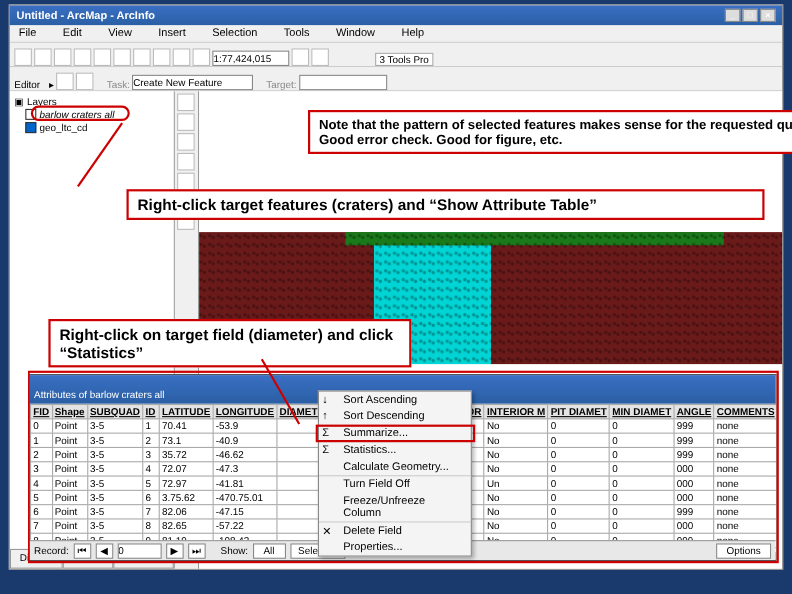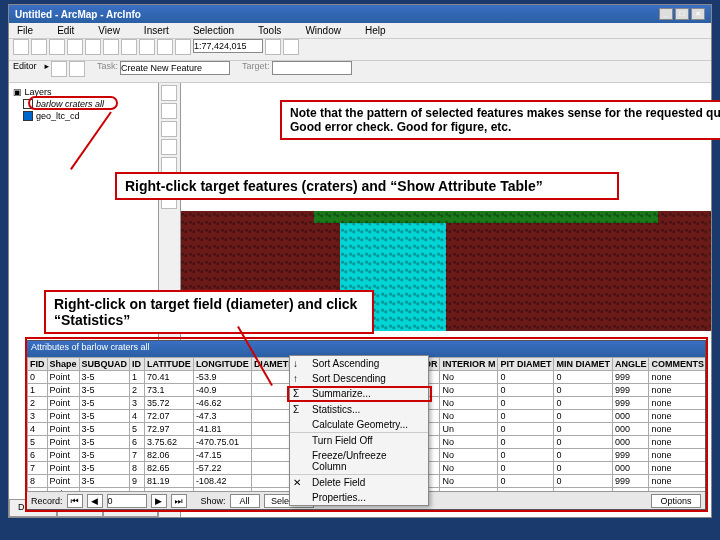--- a/index.html
+++ b/index.html
@@ -1,45 +1,45 @@
 <!DOCTYPE html>
 <html><head>
 <meta charset="utf-8">
 <style>
 * { box-sizing: border-box; margin: 0; padding: 0; font-family: "Segoe UI", Tahoma, sans-serif; }
 body { width: 720px; height: 540px; background: #1a3a6e; overflow: hidden; position: relative; }
 .app-window { position: absolute; top: 4px; left: 8px; right: 8px; bottom: 22px; background: #e8e9ed; border: 1px solid #888; }
 .titlebar { height: 18px; background: linear-gradient(#3a6fc4,#2a5fa4); color: #fff; font-size: 10px; padding: 2px 6px; display:flex; align-items:center; justify-content:space-between;font-weight:bold;}
 .menubar { height: 16px; background: #f0f0f0; display: flex; gap: 24px; padding: 0 8px; font-size: 10px; align-items: center; border-bottom:1px solid #ccc;}
 .menubar span { cursor:default; }
-.toolbar { height: 22px; background: #f0f0f0; border-bottom: 1px solid #ccc; display: flex; align-items: flex-start; gap: 2px; padding: 0 4px; font-size:9px;}
+.toolbar { height: 22px; background: #f0f0f0; border-bottom: 1px solid #ccc; display: flex; align-items: flex-end; gap: 2px; padding: 0 4px; font-size:9px;}
 .tbtn { width: 16px; height: 16px; border: 1px solid #bbb; background: #fff; display:inline-block; }
 .tinput { width:70px; height:14px; border:1px solid #888; font-size:9px; background:#fff;}
 .body-area { position:absolute; top:78px; left:0; right:0; bottom:0; display:flex; }
 .toc { width:150px; background:#fff; border-right:1px solid #999; font-size:9px; padding:4px;}
 .toc-item { display:flex; align-items:center; gap:3px; margin-bottom:2px;}
 .chk { width:10px; height:10px; border:1px solid #333; background:#fff; display:inline-block;}
 .vtoolbar { width:22px; background:#f0f0f0; border-right:1px solid #999; display:flex; flex-direction:column; gap:2px; padding:2px;}
 .map-area { flex:1; background:#fff; position:relative; }
 .map-img { position:absolute; left:0; right:0; top:128px; height:120px; background: linear-gradient(90deg,#6b1a1a 0%, #6b1a1a 30%, #00d4d4 30%, #00d4d4 50%, #6b1a1a 50%, #6b1a1a 100%); }
 .map-img::before { content:""; position:absolute; top:0; left:25%; right:10%; height:12px; background:#1a7a1a; }
 .map-img::after { content:""; position:absolute; inset:0; background: radial-gradient(circle at 20% 40%, rgba(0,0,0,.3) 1px, transparent 2px), radial-gradient(circle at 60% 60%, rgba(0,0,0,.3) 1px, transparent 2px); background-size:8px 8px; }
 .annot { position:absolute; background:#fff; border:2px solid #c00; font-size:12px; font-weight:bold; padding:4px 8px; z-index:20; }
 .annot1 { top:100px; left:280px; width:480px; }
-.annot2 { top:172px; left:115px; width:504px; font-size:14px;}
+.annot2 { top:172px; left:115px; width:580px; font-size:14px;}
 .annot3 { top:290px; left:44px; width:330px; font-size:14px;}
 .red-circle { position:absolute; top:96px; left:28px; width:90px; height:14px; border:2px solid #c00; border-radius:8px; z-index:15;}
 .red-line { position:absolute; width:2px; background:#c00; transform-origin:top; z-index:14;}
 .line1 { top:112px; left:110px; height:70px; transform:rotate(35deg);}
 
 .attr-table { position:absolute; left:26px; right:14px; top:340px; bottom:30px; background:#fff; border:1px solid #555; z-index:25;}
-.attr-title { height:16px; background:linear-gradient(#3a6fc4,#2a5fa4); color:#fff; font-size:9px; padding:1px 4px;}
+.attr-title { height:16px; background:linear-gradient(#3a6fc4,#2a5fa4); color:#fff; font-size:9px; padding:13px 4px;}
 .grid { width:100%; font-size:9px; border-collapse:collapse; }
 .grid th, .grid td { border:1px solid #aaa; padding:0 2px; background:#fff; height:13px; white-space:nowrap; text-align:left;}
-.grid th { background:#e4e4e4; }
+.grid th { background:#e4e4e4;text-decoration:underline; }
 .attr-foot { position:absolute; bottom:0; left:0; right:0; height:18px; background:#e8e8e8; border-top:1px solid #999; font-size:9px; display:flex; align-items:center; gap:4px; padding:0 4px;}
 .navbtn { width:16px; height:14px; border:1px solid #888; background:#fff; display:inline-block; text-align:center; line-height:12px;}
 
 .ctx { position:absolute; top:355px; left:289px; width:140px; background:#f4f4f4; border:1px solid #888; box-shadow:2px 2px 4px rgba(0,0,0,.3); z-index:40; font-size:10px;}
 .ctx-item { padding:2px 6px 2px 22px; position:relative; }
 .ctx-item.sep { border-top:1px solid #ccc; }
 .ctx-icon { position:absolute; left:3px; top:2px; width:14px; height:12px; }
 .red-box-stats { position:absolute; top:386px; left:287px; width:145px; height:16px; border:2px solid #c00; z-index:45;}
 .red-box-tbl { position:absolute; top:337px; left:25px; right:12px; bottom:28px; border:2px solid #c00; z-index:26; pointer-events:none;}
 .red-line2 { position:absolute; top:322px; left:254px; width:2px; height:68px; background:#c00; transform:rotate(-30deg); z-index:46;}

